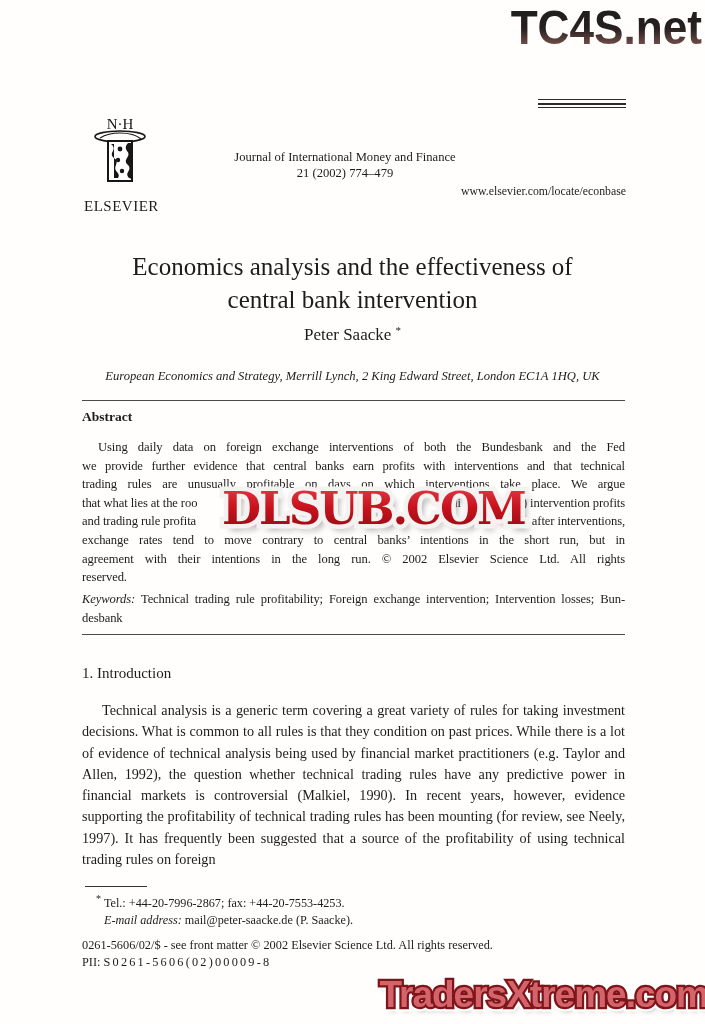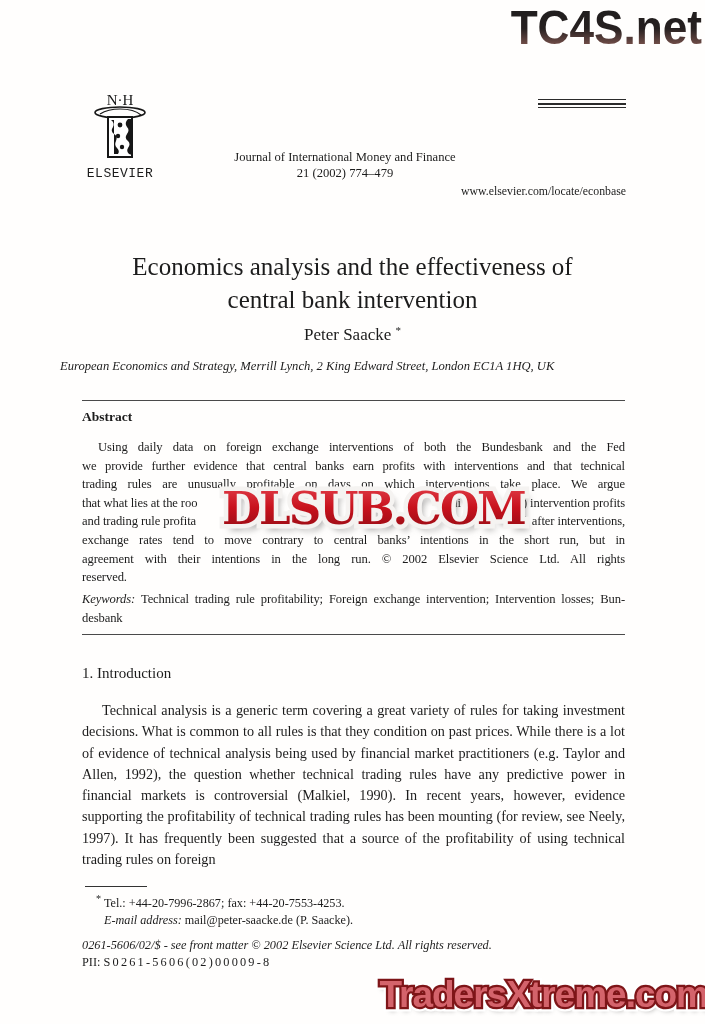--- a/index.html
+++ b/index.html
@@ -4,38 +4,38 @@
 <style>
   * { margin:0; padding:0; box-sizing:border-box; }
   html,body { background:#ffffff; }
   .page {
     position:relative; width:705px; height:1024px; margin:0 auto;
     background:#fffefd; overflow:hidden;
     font-family:"Liberation Serif", serif; color:#1c1c1c;
   }
 
   
-  .logo { position:absolute; left:84px; top:92px; width:72px; text-align:center; }
+  .logo { position:absolute; left:84px; top:116px; width:72px; text-align:center; }
   .logo svg { display:block; margin:0 auto; }
-  .publisher { font-size:13px; letter-spacing:.5px; margin-top:2px;font-family:Liberation Mono, monospace; }
+  .publisher { font-size:15px; letter-spacing:.5px; margin-top:10px; }
 
   .center-head { position:absolute; left:170px; top:150px; width:350px; text-align:center;
                  font-size:12.6px; line-height:15.5px; }
 
   .journal-box { position:absolute; left:538px; top:99px; width:88px; text-align:center; }
   .dblrule { border-top:1.6px solid #2b2b2b; border-bottom:1.6px solid #2b2b2b; height:4.6px; }
   .jbox-title { font-size:13.6px; line-height:15.4px; padding:3px 0 4px 0; }
   .website { position:absolute; left:300px; top:184px; width:326px; text-align:right; font-size:11.8px; }
 
   
   .title { position:absolute; left:60px; top:250px; width:585px; text-align:center;
            font-size:25px; line-height:33px; }
   .author { position:absolute; left:60px; top:324px; width:585px; text-align:center; font-size:17px; }
   .author sup { font-size:11px; vertical-align:6px; }
-  .affiliation { position:absolute; left:60px; top:359px; width:585px; text-align:left;
+  .affiliation { position:absolute; left:60px; top:369px; width:585px; text-align:center;
                  font-style:italic; font-size:12.6px; }
 
   .rule { position:absolute; left:82px; width:543px; border-top:1.4px solid #4a4a4a; }
   .rule1 { top:400px; } .rule2 { top:634px; }
 
   
   .abstract-head { position:absolute; left:82px; top:409px; font-weight:bold; font-size:13.5px; }
   .abstract { position:absolute; left:82px; top:440px; width:543px;
               font-size:12.6px; letter-spacing:-0.1px; }
   .jline { text-align:justify; height:18.6px; overflow:hidden; }
@@ -52,21 +52,21 @@
   .section-head { position:absolute; left:82px; top:665px; font-weight:normal; font-size:15px; }
   .intro { position:absolute; left:82px; top:700px; width:543px;
            font-size:14.2px; line-height:21.3px; text-align:justify; text-indent:20px; }
 
   
   .fn-rule { position:absolute; left:85px; top:886px; width:62px; border-top:1.2px solid #333; }
   .footnote { position:absolute; left:82px; top:891px; width:543px; font-size:12.2px; line-height:16.5px; }
   .footnote .fn1 { padding-left:14px; }
   .footnote .fn2 { padding-left:22px; }
   .footnote i { font-style:italic; }
-  .front-matter { position:absolute; left:82px; top:938px; width:560px; font-size:12.3px;font-style:italic; }
+  .front-matter { position:absolute; left:82px; top:938px; width:560px; font-size:12.3px; }
   .pii { position:absolute; left:82px; top:955px; font-size:12.3px; }
   .pii .code { letter-spacing:2.2px; }
 
   
   .wm-top { position:absolute; top:0px; right:3px; z-index:20;
             font-family:"Liberation Sans", sans-serif; font-weight:bold; font-size:48px;
             transform:scaleX(.92); transform-origin:right top;
             background:linear-gradient(180deg,#1d1d1d 0%,#262020 52%,#7c544e 85%,#a07970 100%);
             -webkit-background-clip:text; background-clip:text; color:transparent; }
 

